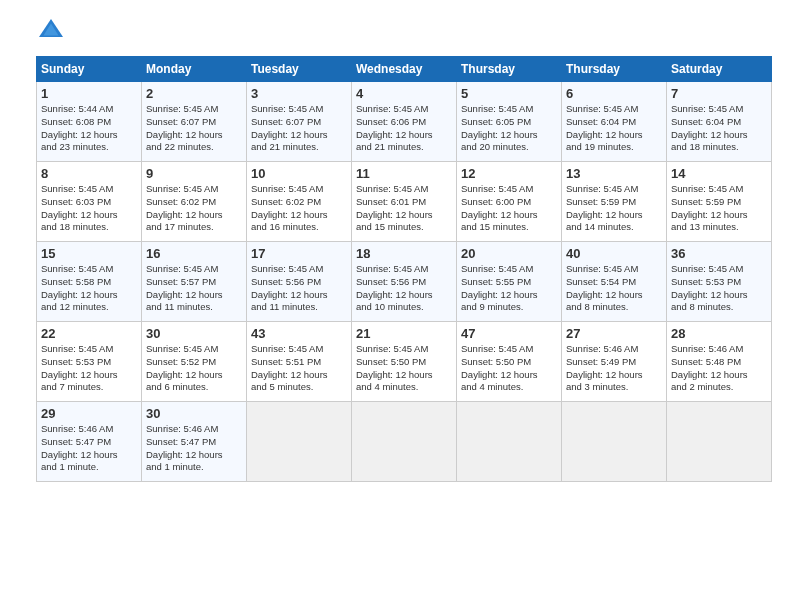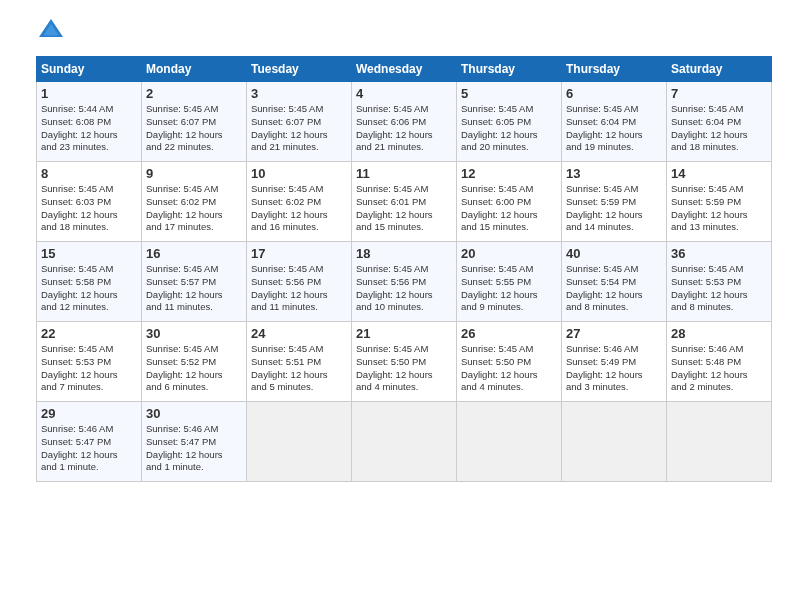--- a/index.html
+++ b/index.html
@@ -300,35 +300,35 @@
 and 7 minutes.</div>
           </td>
           <td>
             <span class="day-number">30</span>
             <div class="cell-content" style="white-space: pre-line;">Sunrise: 5:45 AM
 Sunset: 5:52 PM
 Daylight: 12 hours
 and 6 minutes.</div>
           </td>
           <td>
-            <span class="day-number">24</span>
+            <span class="day-number">43</span>
             <div class="cell-content" style="white-space: pre-line;">Sunrise: 5:45 AM
 Sunset: 5:51 PM
 Daylight: 12 hours
 and 5 minutes.</div>
           </td>
           <td>
             <span class="day-number">21</span>
             <div class="cell-content" style="white-space: pre-line;">Sunrise: 5:45 AM
 Sunset: 5:50 PM
 Daylight: 12 hours
 and 4 minutes.</div>
           </td>
           <td>
-            <span class="day-number">26</span>
+            <span class="day-number">47</span>
             <div class="cell-content" style="white-space: pre-line;">Sunrise: 5:45 AM
 Sunset: 5:50 PM
 Daylight: 12 hours
 and 4 minutes.</div>
           </td>
           <td>
             <span class="day-number">27</span>
             <div class="cell-content" style="white-space: pre-line;">Sunrise: 5:46 AM
 Sunset: 5:49 PM
 Daylight: 12 hours

